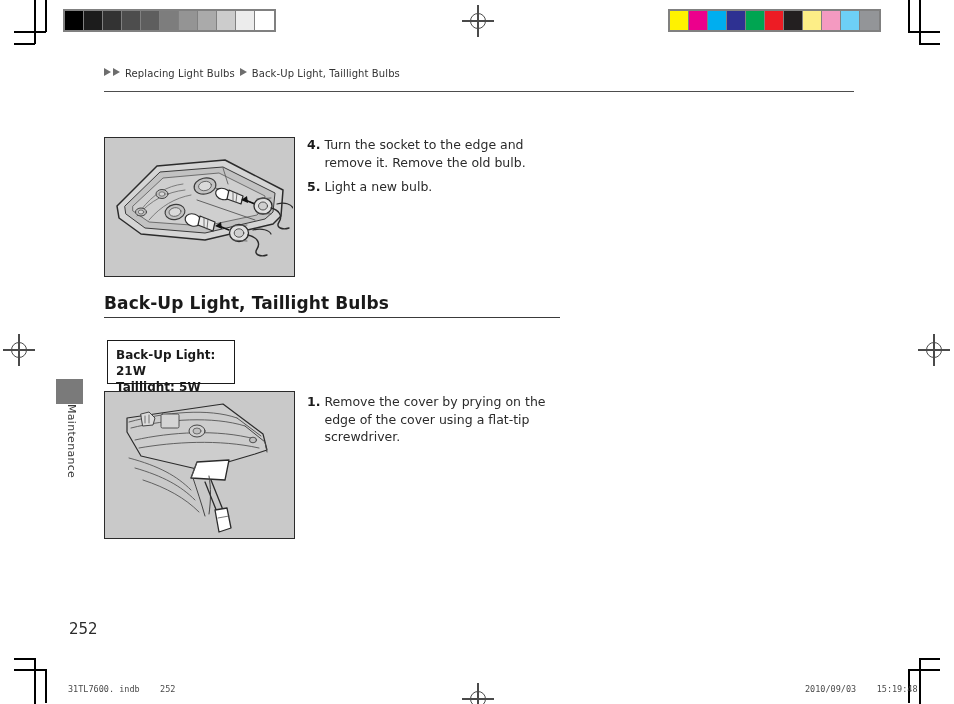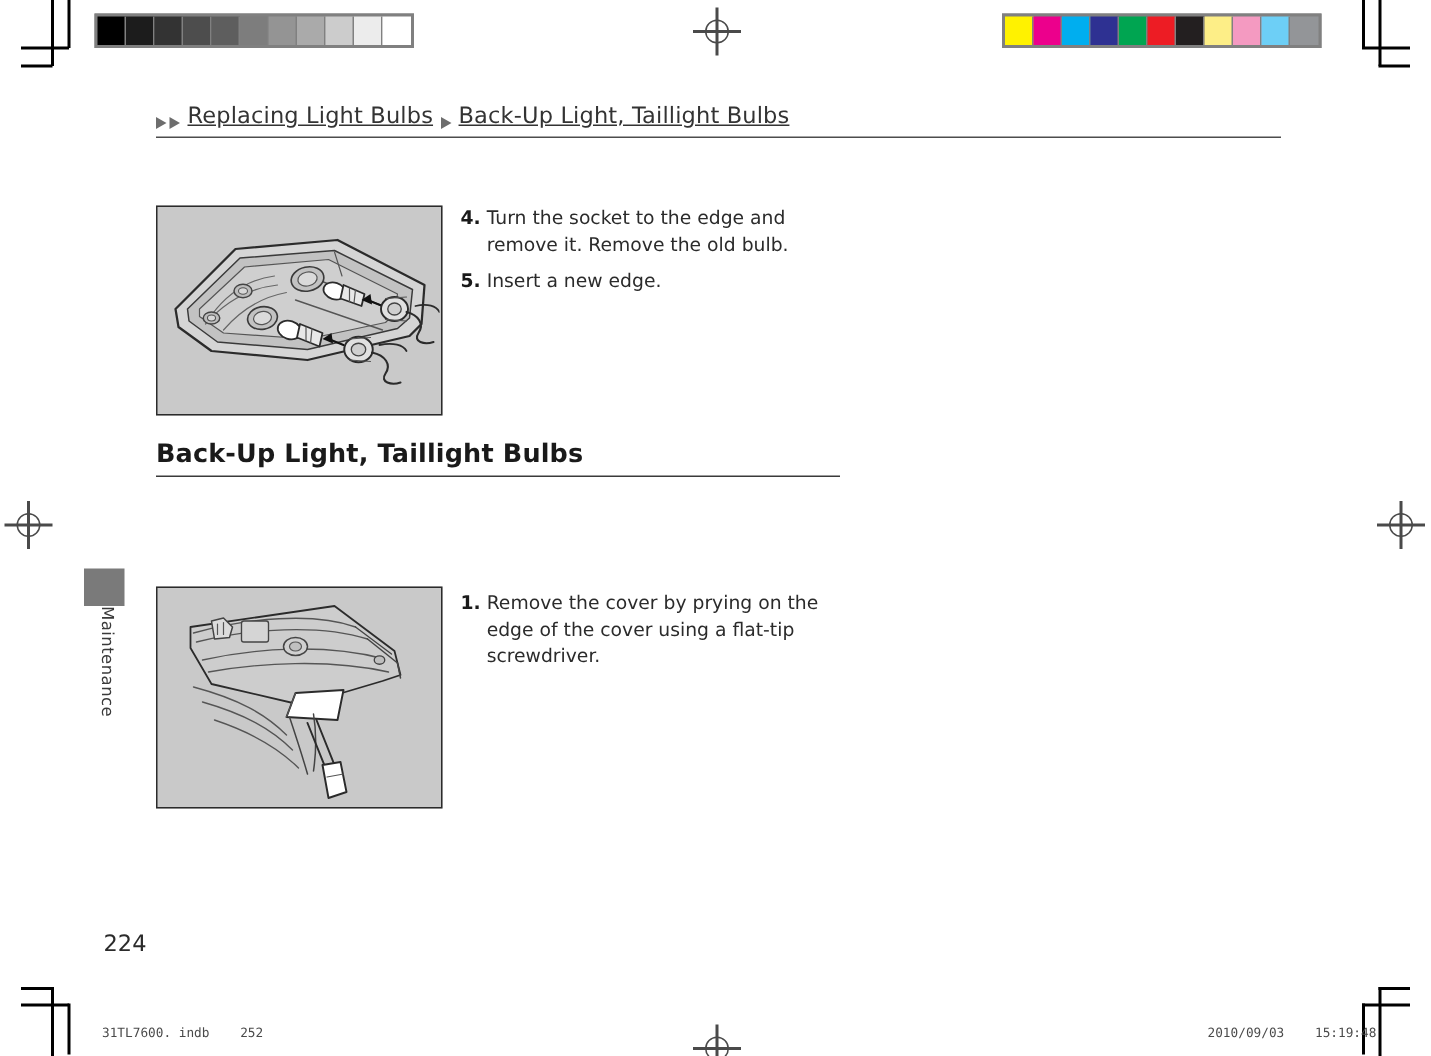--- a/index.html
+++ b/index.html
@@ -68,25 +68,24 @@
     width: 954px; height: 704px;
   }
 
   
   #breadcrumb {
     position: absolute;
     left: 104px;
     top: 68px;
     width: 750px;
     display: flex;
-    align-items: flex-end;
-    font-size: 15px;
+    align-items: flex-start;
+    font-size: 10px;
     color: #333;
     letter-spacing: 0.1px;
-    text-decoration: underline;
   }
   .bc-arrow {
     display: inline-block;
     width: 0; height: 0;
     border-left: 7px solid #6d6d6d;
     border-top: 4.5px solid transparent;
     border-bottom: 4.5px solid transparent;
     margin-right: 2px;
     flex: 0 0 auto;
   }
@@ -372,27 +371,31 @@
 
   </div>
 
   <div class="steps" id="steps-top">
     <div class="step">
       <span class="step-num">4.</span>
       <span class="step-text">Turn the socket to the edge and remove it. Remove the old bulb.</span>
     </div>
     <div class="step">
       <span class="step-num">5.</span>
-      <span class="step-text">Insert a new edge.</span>
+      <span class="step-text">Light a new bulb.</span>
     </div>
   </div>
 
   <div id="section-heading">Back-Up Light, Taillight Bulbs</div>
   <div id="section-rule"></div>
 
+  <div id="spec-box">
+    <div>Back-Up Light: 21W</div>
+    <div>Taillight: 5W</div>
+  </div>
 
   <div class="figure-box" id="figure-2">
     <svg width="188" height="145" viewBox="0 0 188 145">
       <g fill="none" stroke="#3a3a3a" stroke-width="1" stroke-linejoin="round" stroke-linecap="round">
 
         <path d="M22 26 L118 12 L158 42 L162 58 L150 62 L96 78 L36 64 L22 40 Z" fill="#cdcdcd" stroke="#2b2b2b" stroke-width="1.2"></path>
 
         <path d="M24 30 C 60 20, 104 16, 132 26" stroke="#555" stroke-width="0.9"></path>
         <path d="M26 36 C 62 27, 108 24, 140 34" stroke="#555" stroke-width="0.9"></path>
         <path d="M30 48 C 66 40, 112 37, 150 47" stroke="#555" stroke-width="0.9"></path>
@@ -428,18 +431,18 @@
 
   </div>
 
   <div class="steps" id="steps-bottom">
     <div class="step">
       <span class="step-num">1.</span>
       <span class="step-text">Remove the cover by prying on the edge of the cover using a flat-tip screwdriver.</span>
     </div>
   </div>
 
-  <div id="page-number">224</div>
+  <div id="page-number">252</div>
 
   <div class="footer-text" id="footer-left">31TL7600. indb    252</div>
   <div class="footer-text" id="footer-right">2010/09/03    15:19:48</div>
 
 </div>
 
 </body></html>

